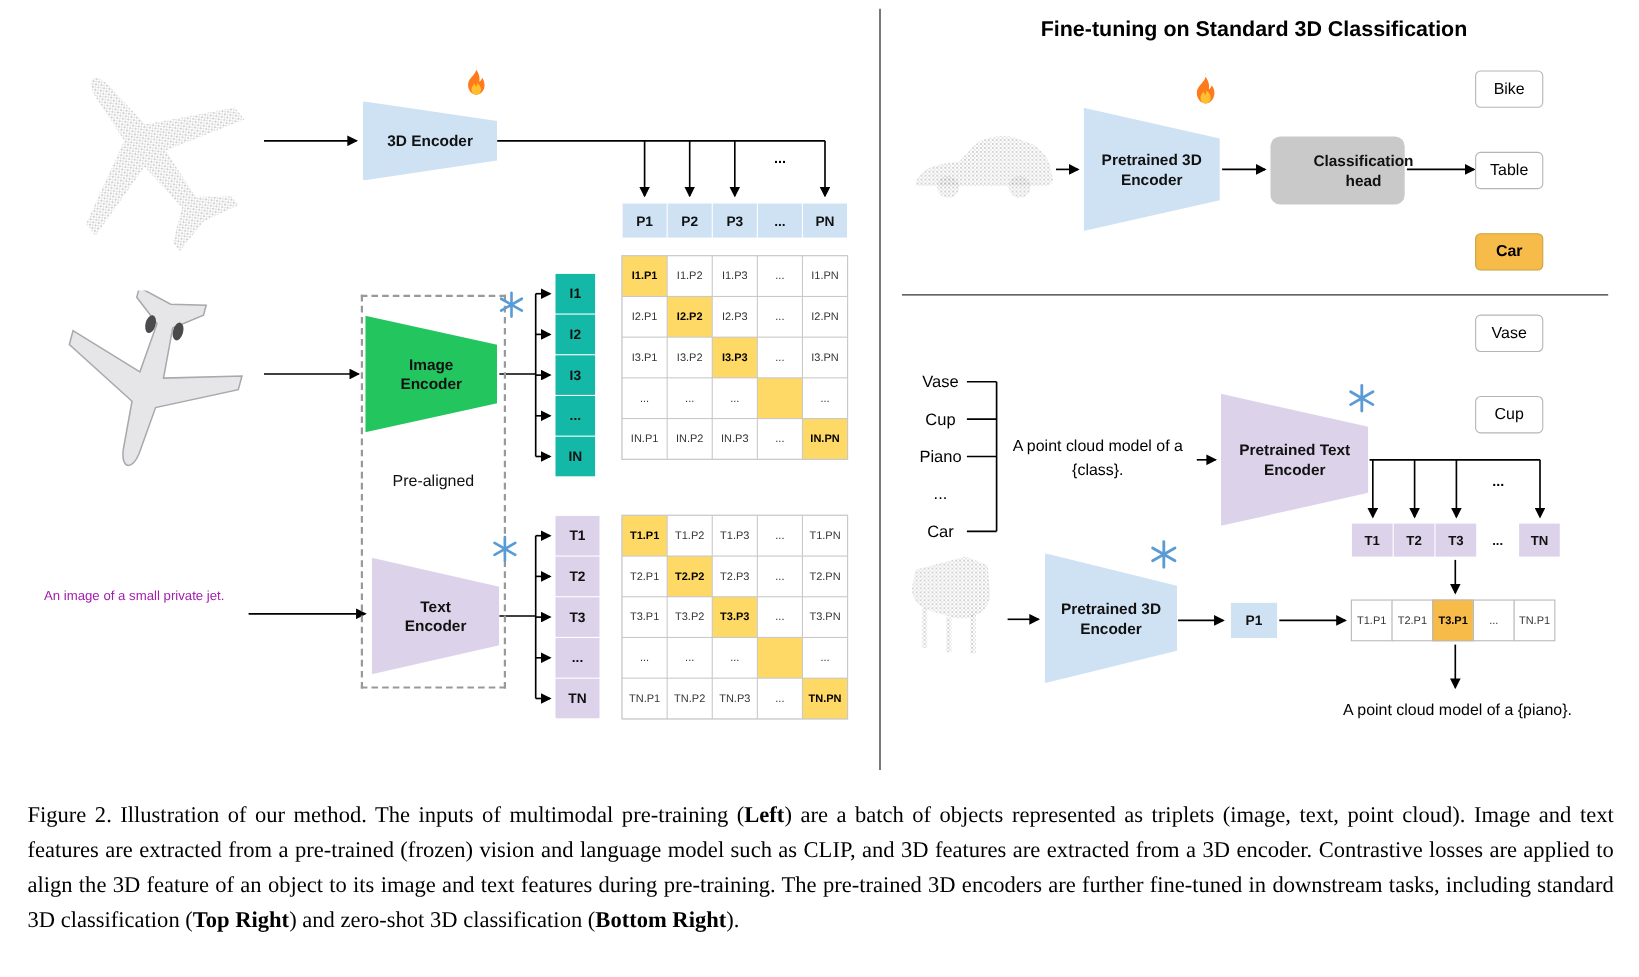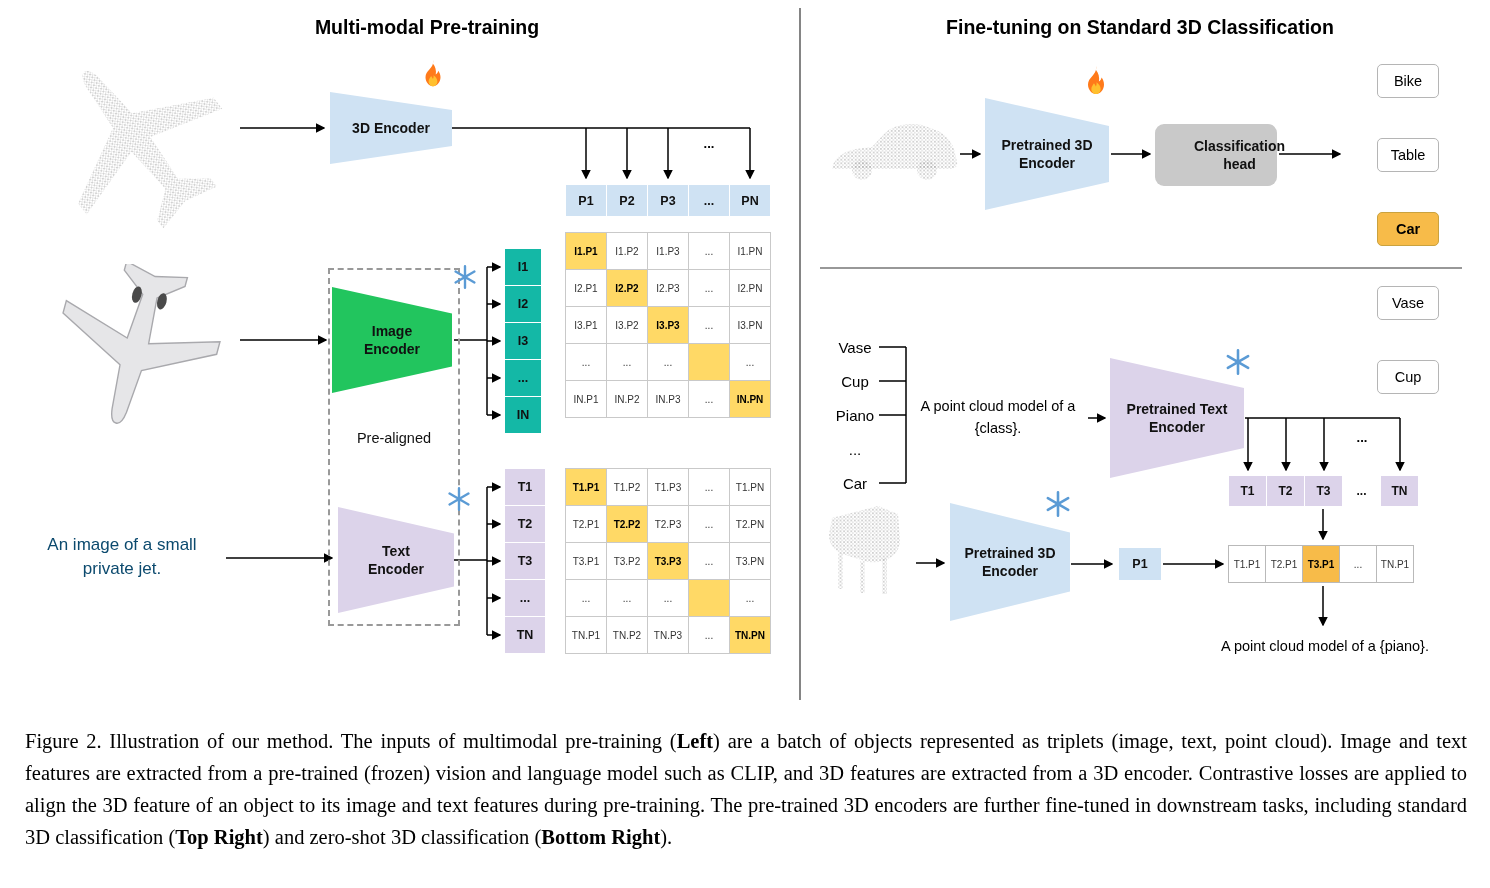--- a/index.html
+++ b/index.html
@@ -17,21 +17,21 @@
   .cell { display:flex; align-items:center; justify-content:center; font-weight:700; color:#111; }
   .p-cell { width:40px; height:31px; background:#cfe2f3; font-size:12.5px; }
   .i-cell { width:36px; height:36px; background:#14b8a6; font-size:12.5px; }
   .t-cell { width:40px; height:36px; background:#dcd3ea; font-size:12.5px; }
   .matrix { display:grid; grid-template-columns:repeat(5,40px); grid-auto-rows:36px; gap:1px; background:#c9c9c9; border:1px solid #c9c9c9; width:206px; }
   .mcell { background:#fff; display:flex; align-items:center; justify-content:center; font-size:10px; color:#333; }
   .mcell.hl { background:#ffd966; font-weight:700; color:#000; }
   .dots { font-size:13px; color:#000; text-align:center; font-weight:700; }
   .dashedbox { border:2px dashed #999; background:transparent; }
   .prealigned { font-size:14.5px; text-align:center; color:#111; }
-  .inputtext { font-size:17px; text-align:center; color:#0c4a6e; line-height:1.4; }
+  .inputtext { font-size:12px; text-align:center; color:#a21caf; line-height:1.4; }
   .headbox { background:#c9c9c9; border-radius:9px; display:flex; align-items:center; justify-content:center; }
   .headbox span { font-weight:700; font-size:14px; text-align:center; white-space:pre-line; line-height:1.3; color:#111; }
   .clstable { display:flex; flex-direction:column; gap:2px; }
   .cls-cell { width:62px; height:34px; background:#fff; border:1px solid #b5b5b5; border-radius:5px; display:flex; align-items:center; justify-content:center; font-size:14.5px; color:#000; }
   .cls-cell.hl { background:#f7bb49; font-weight:700; border-color:#caa23f; }
   .zs-class { height:34px; display:flex; align-items:center; justify-content:center; font-size:15px; color:#000; }
   .prompt { font-size:14.5px; text-align:center; line-height:1.5; color:#000; }
   .zs-t-cell { width:37px; height:30px; background:#dcd3ea; font-size:12px; }
   .zs-t-cell.plain { background:transparent; }
   .zs-result-row { display:flex; }
@@ -101,21 +101,20 @@
     <path class="al" marker-end="url(#arr)" d="M1286 418 V470"></path>
     <path class="al" marker-end="url(#arr)" d="M1324 418 V470"></path>
     <path class="al" marker-end="url(#arr)" d="M1400 418 V470"></path>
     <path class="al" marker-end="url(#arr)" d="M1323 509 V539"></path>
     <path class="al" marker-end="url(#arr)" d="M916 563 H944"></path>
     <path class="al" marker-end="url(#arr)" d="M1071 564 H1112"></path>
     <path class="al" marker-end="url(#arr)" d="M1163 564 H1223"></path>
     <path class="al" marker-end="url(#arr)" d="M1323 586 V625"></path>
   </svg>
 
-  <div class="abs title" style="left:130px; top:16px; width:594px;">Multi-modal Pre-training</div>
 
   <svg class="abs" style="left:30px; top:48px;" width="212" height="180" viewBox="0 0 212 180">
     <g transform="rotate(-38 106 90)">
       <path d="M106 6 C110 6 113 12 114 20 L118 68 L192 106 L192 120 L118 98 L114 148 L140 168 L140 178 L106 170 L72 178 L72 168 L98 148 L94 98 L20 120 L20 106 L94 68 L98 20 C99 12 102 6 106 6 Z" fill="url(#pcd)"></path>
     </g>
   </svg>
 
   <div class="abs trap blue" style="left:330px; top:92px; width:122px; height:72px;">
     <span>3D Encoder</span>
   </div>
@@ -251,21 +250,21 @@
   <svg class="abs" style="left:1080px; top:62px;" width="32" height="36" viewBox="0 0 24 24">
     <path fill="#ff7a1a" d="M12 1.5c.6 3.6-1.1 5.6-2.9 7.6C7.3 11 6 12.8 6 15.4 6 19.4 8.9 22.5 12 22.5s6-3 6-7.1c0-1.9-.7-3.8-1.8-5.2-.3 1.4-1 2.4-2 2.9.6-2.9-.3-6.5-2.2-8.6z"></path>
     <path fill="#ffc02e" d="M12 22.5c-1.9 0-3.5-1.7-3.5-3.8 0-1.8 1.2-2.9 2-4.3.5.9 1 1.3 1.4 2.4.5-.8.7-2 .5-3.1 1.8 1.3 3.1 3 3.1 5 0 2.1-1.6 3.8-3.5 3.8z"></path>
   </svg>
 
   <div class="abs headbox" style="left:1155px; top:124px; width:122px; height:62px;padding-left:47px;">
     <span>Classification
 head</span>
   </div>
 
-  <div class="abs clstable" style="left:1377px; top:64px;gap:40px;">
+  <div class="abs clstable" style="left:1341px; top:64px;gap:40px;">
       <div class="cls-cell">Bike</div>
       <div class="cls-cell">Table</div>
       <div class="cls-cell hl">Car</div>
       <div class="cls-cell">Vase</div>
       <div class="cls-cell">Cup</div>
     </div>
 
 
   <div class="abs" style="left:832px; top:330px; width:46px;">
       <div class="zs-class">Vase</div>

